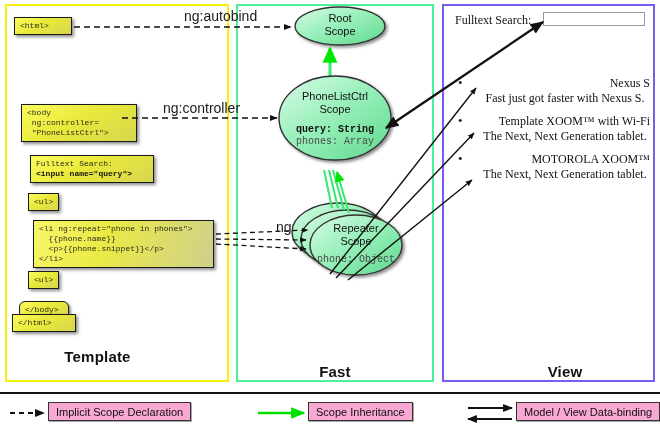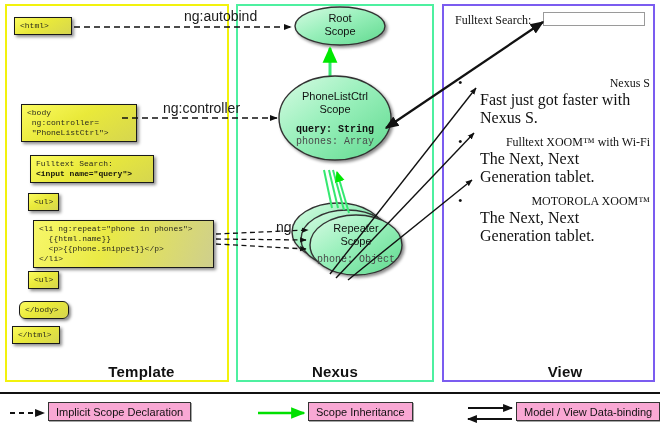--- a/index.html
+++ b/index.html
@@ -9,21 +9,21 @@
 
   
   .col{position:absolute;background:#fff;box-sizing:border-box;}
   #col-template{left:5px;  top:4px; width:224px; height:378px; border:2px solid #f2f20d;}
   #col-model   {left:236px;top:4px; width:198px; height:378px; border:2px solid #4ef0a0;}
   #col-view    {left:442px;top:4px; width:213px; height:378px; border:2px solid #7b5cf0;}
 
   .col-label{position:absolute;width:100%;text-align:center;
              font-size:15px;font-weight:bold;color:#111;
              font-family:"Liberation Sans",sans-serif;letter-spacing:.2px;}
-  #lbl-template{left:5px;  top:363px;width:185px;margin-left:44px;}
+  #lbl-template{left:5px;  top:348px;width:185px;}
   #lbl-model   {left:236px;top:363px;width:198px;}
   #lbl-view    {left:442px;top:363px;width:246px;}
 
   
   .ybox{position:absolute;box-sizing:border-box;
         border:1.5px solid #1a1a1a;
         background:linear-gradient(150deg,#fbfb5f 0%,#e9e93a 45%,#d6d64f 100%);
         box-shadow:2px 2px 3px rgba(0,0,0,.45);
         font-family:"Liberation Mono","DejaVu Sans Mono",monospace;
         font-size:8px;line-height:10px;color:#2b2b1e;
@@ -31,41 +31,41 @@
   .ybox b{font-weight:bold;color:#14140c;}
 
   #box-html   {left:14px; top:17px; width:58px;}
   #box-body   {left:21px; top:104px;width:116px;}
   #box-search {left:30px; top:155px;width:124px;}
   #box-ul1    {left:28px; top:193px;width:31px;}
   #box-li     {left:33px; top:220px;width:181px;
                background:linear-gradient(110deg,#f7f76a 0%,#eaea46 40%,#cfcf8d 100%);}
   #box-ul2    {left:28px; top:271px;width:31px;}
   #box-bodyc  {left:19px; top:301px;width:50px;border-radius:6px;}
-  #box-htmlc  {left:12px; top:326px;width:48px;}
+  #box-htmlc  {left:12px; top:314px;width:64px;}
 
   
   .conn-label{position:absolute;font-family:Liberation Sans, sans-serif;
               font-size:14px;color:#1a1a1a;white-space:nowrap;padding-left:36px;}
   #lab-autobind  {left:148px;top:8px;}
   #lab-controller{left:127px;top:100px;}
   #lab-repeat    {left:240px;top:219px;}
 
   
   #view-inner{position:absolute;left:450px;top:12px;width:200px;
               font-family:"Liberation Serif","DejaVu Serif",serif;
               color:#111;}
   #view-search-row{position:relative;height:20px;margin-left:5px;}
   #view-search-label{position:absolute;left:0;top:1px;font-size:12px;}
   #view-search-input{position:absolute;left:88px;top:0;width:102px;height:14px;
                      border:1px solid #9a9a9a;background:#fff;box-sizing:border-box;}
   .phone-item{position:relative;margin-left:22px;}
   .phone-name{font-size:12px;position:relative;text-align:right;}
   .phone-name::before{content:"\2022";position:absolute;left:-14px;top:-1px;font-size:13px;}
-  .phone-snippet{font-size:16px;margin-left:8px;}
+  .phone-snippet{font-size:12px;margin-left:8px;text-align:center;}
 
   
   #legend{position:absolute;left:0;top:392px;width:660px;height:43px;
           border-top:2.5px solid #111;border-bottom:2.5px solid #111;background:#fff;}
   .leg-box{position:absolute;top:0;box-sizing:border-box;
            border:1.5px solid #333;background:#f9a8d4;
            font-family:"Liberation Sans",sans-serif;font-size:11px;
            color:#111;padding:3px 7px 2px 7px;white-space:nowrap;
            box-shadow:1px 1px 0 rgba(0,0,0,.35);}   #leg1-box{left:48px;} #leg2-box{left:308px;} #leg3-box{left:516px;}
 
@@ -88,21 +88,21 @@
   <div class="ybox" id="box-body">&lt;body
  ng:controller=
  "PhoneListCtrl"&gt;</div>
 
   <div class="ybox" id="box-search"><span>Fulltext Search:</span>
 <b>&lt;input name="query"&gt;</b></div>
 
   <div class="ybox" id="box-ul1">&lt;ul&gt;</div>
 
   <div class="ybox" id="box-li"><span>&lt;li ng:repeat="phone in phones"&gt;</span>
-<span>  {{html.name}}</span>
+<span>  {{phone.name}}</span>
 <span>  &lt;p&gt;{{phone.snippet}}&lt;/p&gt;</span>
 <span>&lt;/li&gt;</span></div>
 
   <div class="ybox" id="box-ul2">&lt;ul&gt;</div>
 
   <div class="ybox" id="box-bodyc">&lt;/body&gt;</div>
 
   <div class="ybox" id="box-htmlc">&lt;/html&gt;</div>
 
   <div class="conn-label" id="lab-autobind">ng:autobind</div>
@@ -114,21 +114,21 @@
       <span id="view-search-label">Fulltext Search:</span>
       <input id="view-search-input" type="text" placeholder="" style="">
     </div>
     <div style="height:44px"></div>
     <div class="phone-item">
       <div class="phone-name">Nexus S</div>
       <div class="phone-snippet">Fast just got faster with Nexus S.</div>
     </div>
     <div style="height:8px"></div>
     <div class="phone-item">
-      <div class="phone-name">Fulltext XOOM™  with Wi-Fi</div>
+      <div class="phone-name">Template XOOM™  with Wi-Fi</div>
       <div class="phone-snippet">The Next, Next Generation tablet.</div>
     </div>
     <div style="height:8px"></div>
     <div class="phone-item">
       <div class="phone-name">MOTOROLA XOOM™</div>
       <div class="phone-snippet">The Next, Next Generation tablet.</div>
     </div>
   </div>
 
   <svg class="ov" viewBox="0 0 660 435">
@@ -197,21 +197,21 @@
 
     <g stroke="#111" fill="none">
       <line x1="386" y1="128" x2="543" y2="22" stroke-width="2.3" marker-start="url(#mk-black)" marker-end="url(#mk-black)"></line>
       <line x1="330" y1="274" x2="476" y2="88" stroke-width="1.4" marker-end="url(#mk-black-s)"></line>
       <line x1="336" y1="278" x2="474" y2="133" stroke-width="1.4" marker-end="url(#mk-black-s)"></line>
       <line x1="348" y1="280" x2="472" y2="180" stroke-width="1.4" marker-end="url(#mk-black-s)"></line>
     </g>
   </svg>
 
   <div class="col-label" id="lbl-template">Template</div>
-  <div class="col-label" id="lbl-model">Nexus</div>
+  <div class="col-label" id="lbl-model">Fast</div>
   <div class="col-label" id="lbl-view">View</div>
 
   <div id="legend">
     <svg class="ov" style="height:43px" viewBox="0 0 660 43">
       <defs>
         <marker id="lk-black" viewBox="0 0 10 10" refX="9" refY="5" markerWidth="5.5" markerHeight="5.5" orient="auto-start-reverse">
           <path d="M0,1 L10,5 L0,9 z" fill="#111"></path>
         </marker>
         <marker id="lk-green" viewBox="0 0 10 10" refX="9" refY="5" markerWidth="5.5" markerHeight="5.5" orient="auto-start-reverse">
           <path d="M0,1 L10,5 L0,9 z" fill="#00e000"></path>

